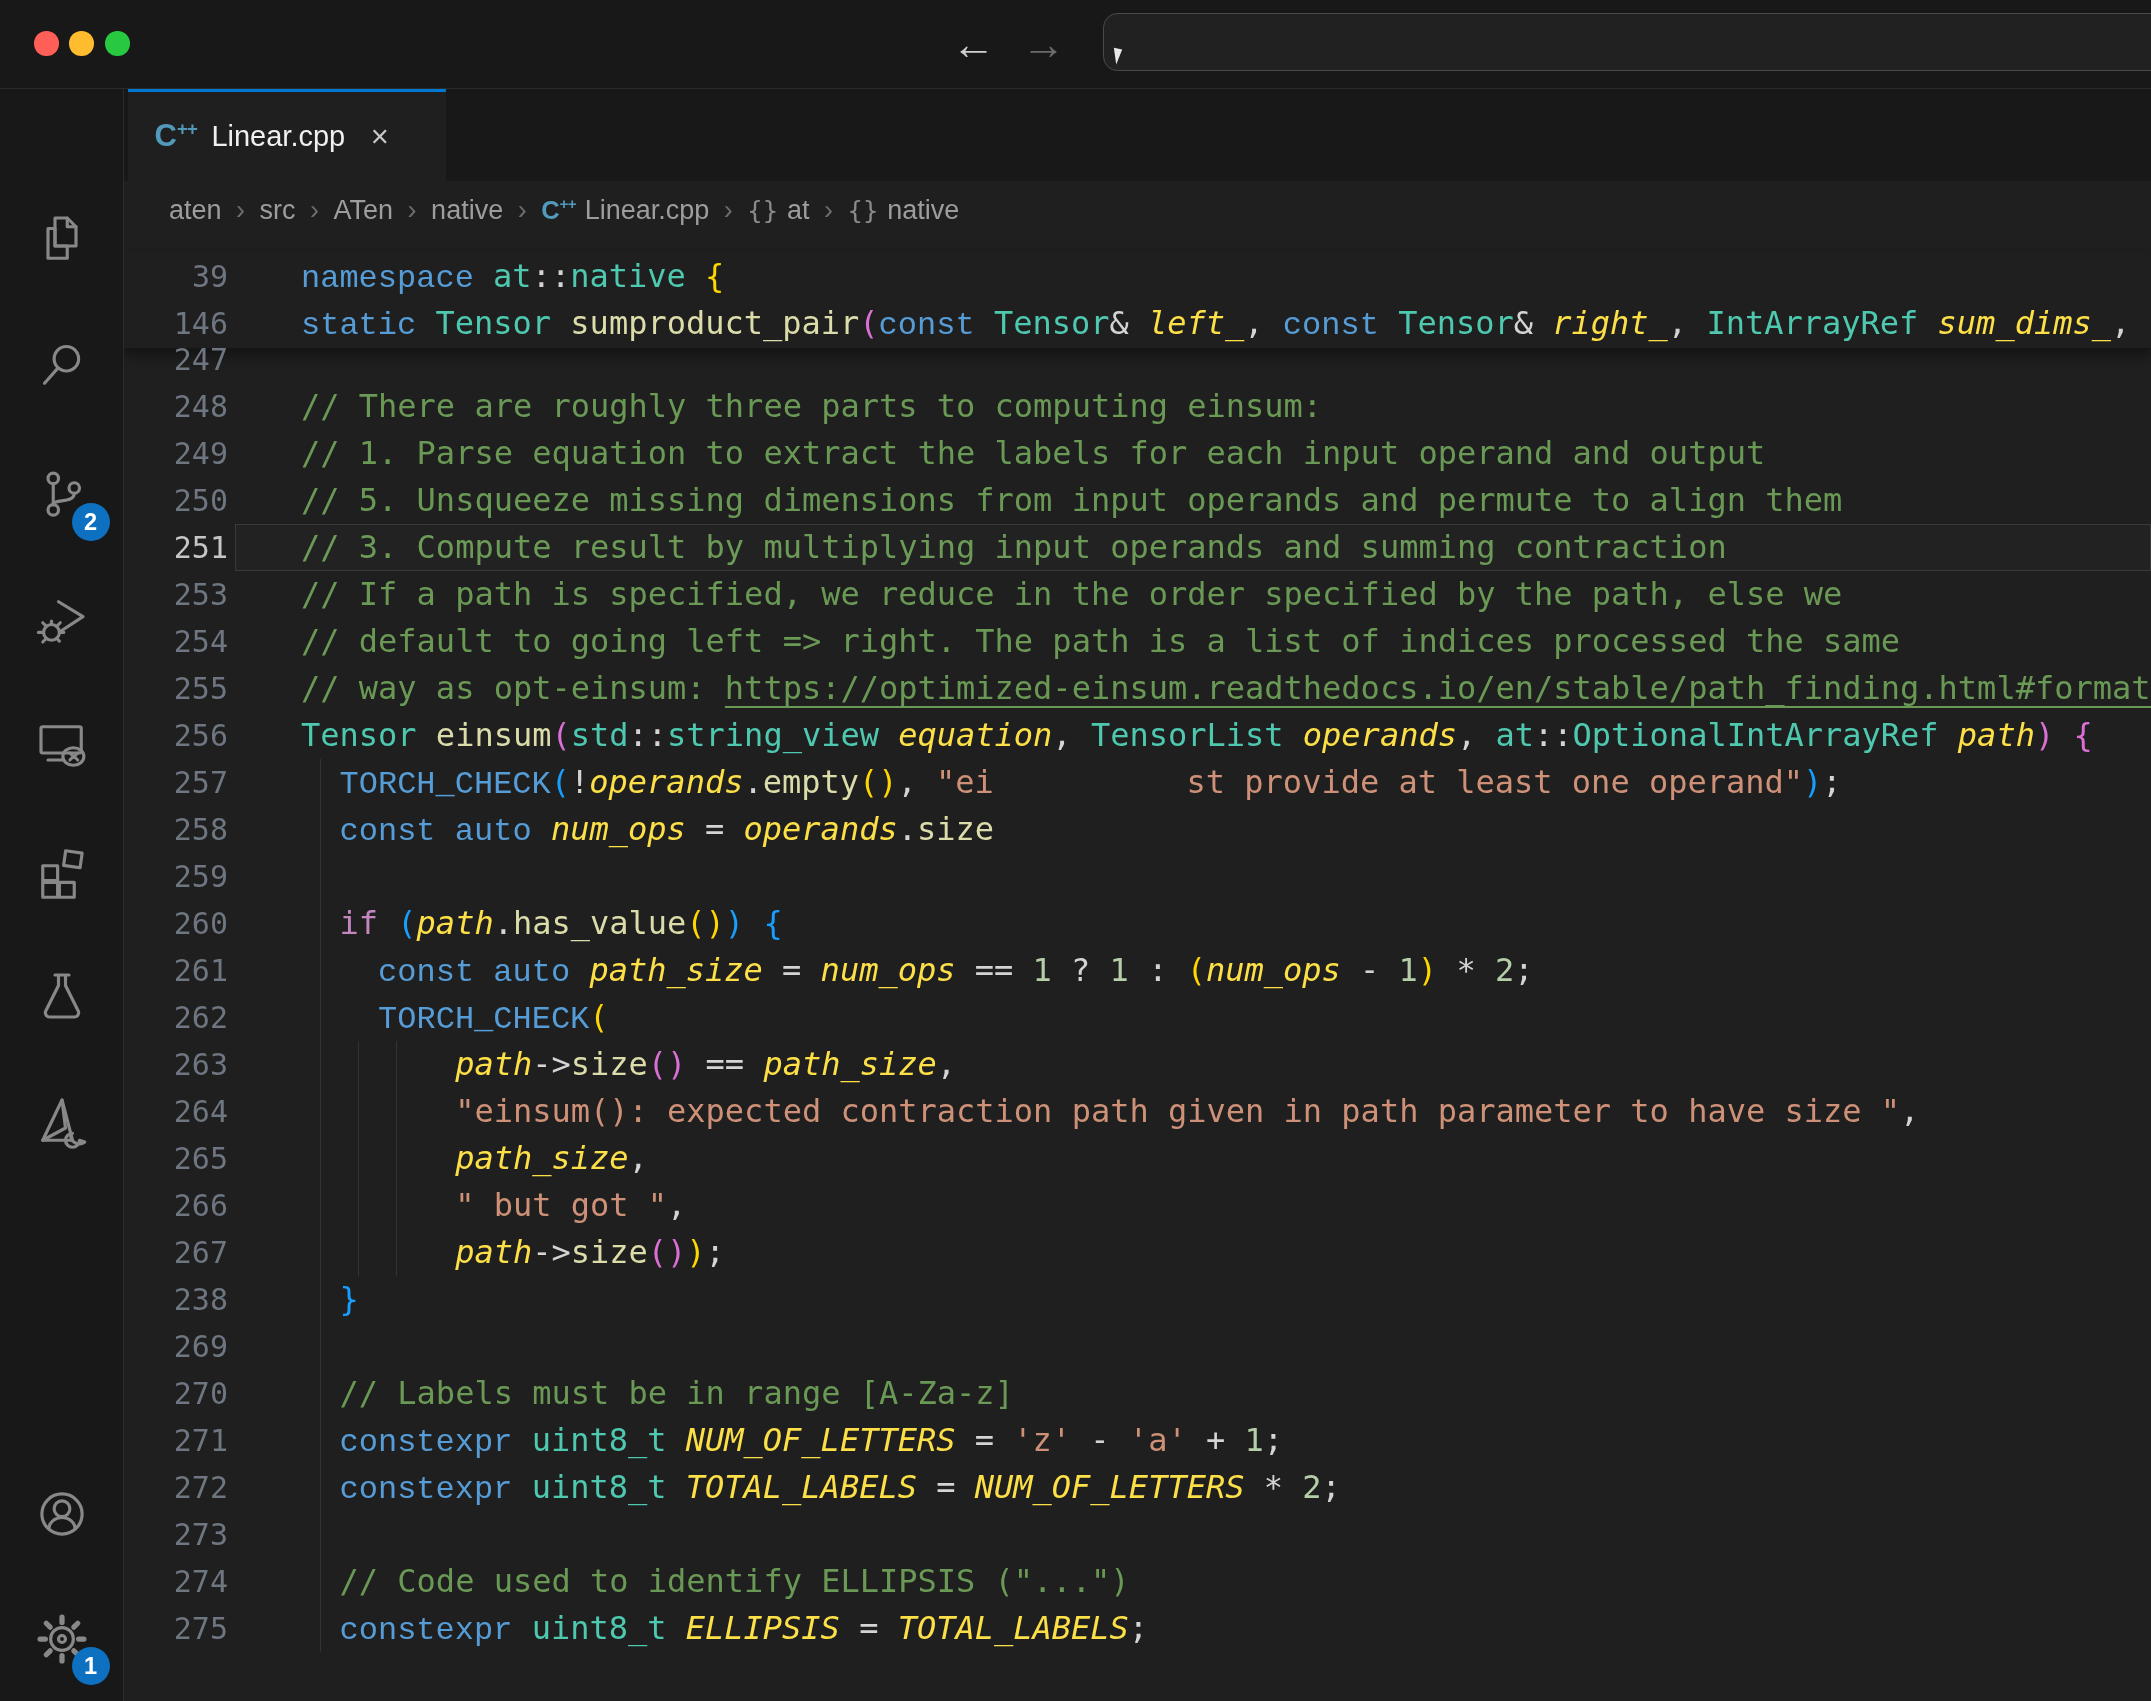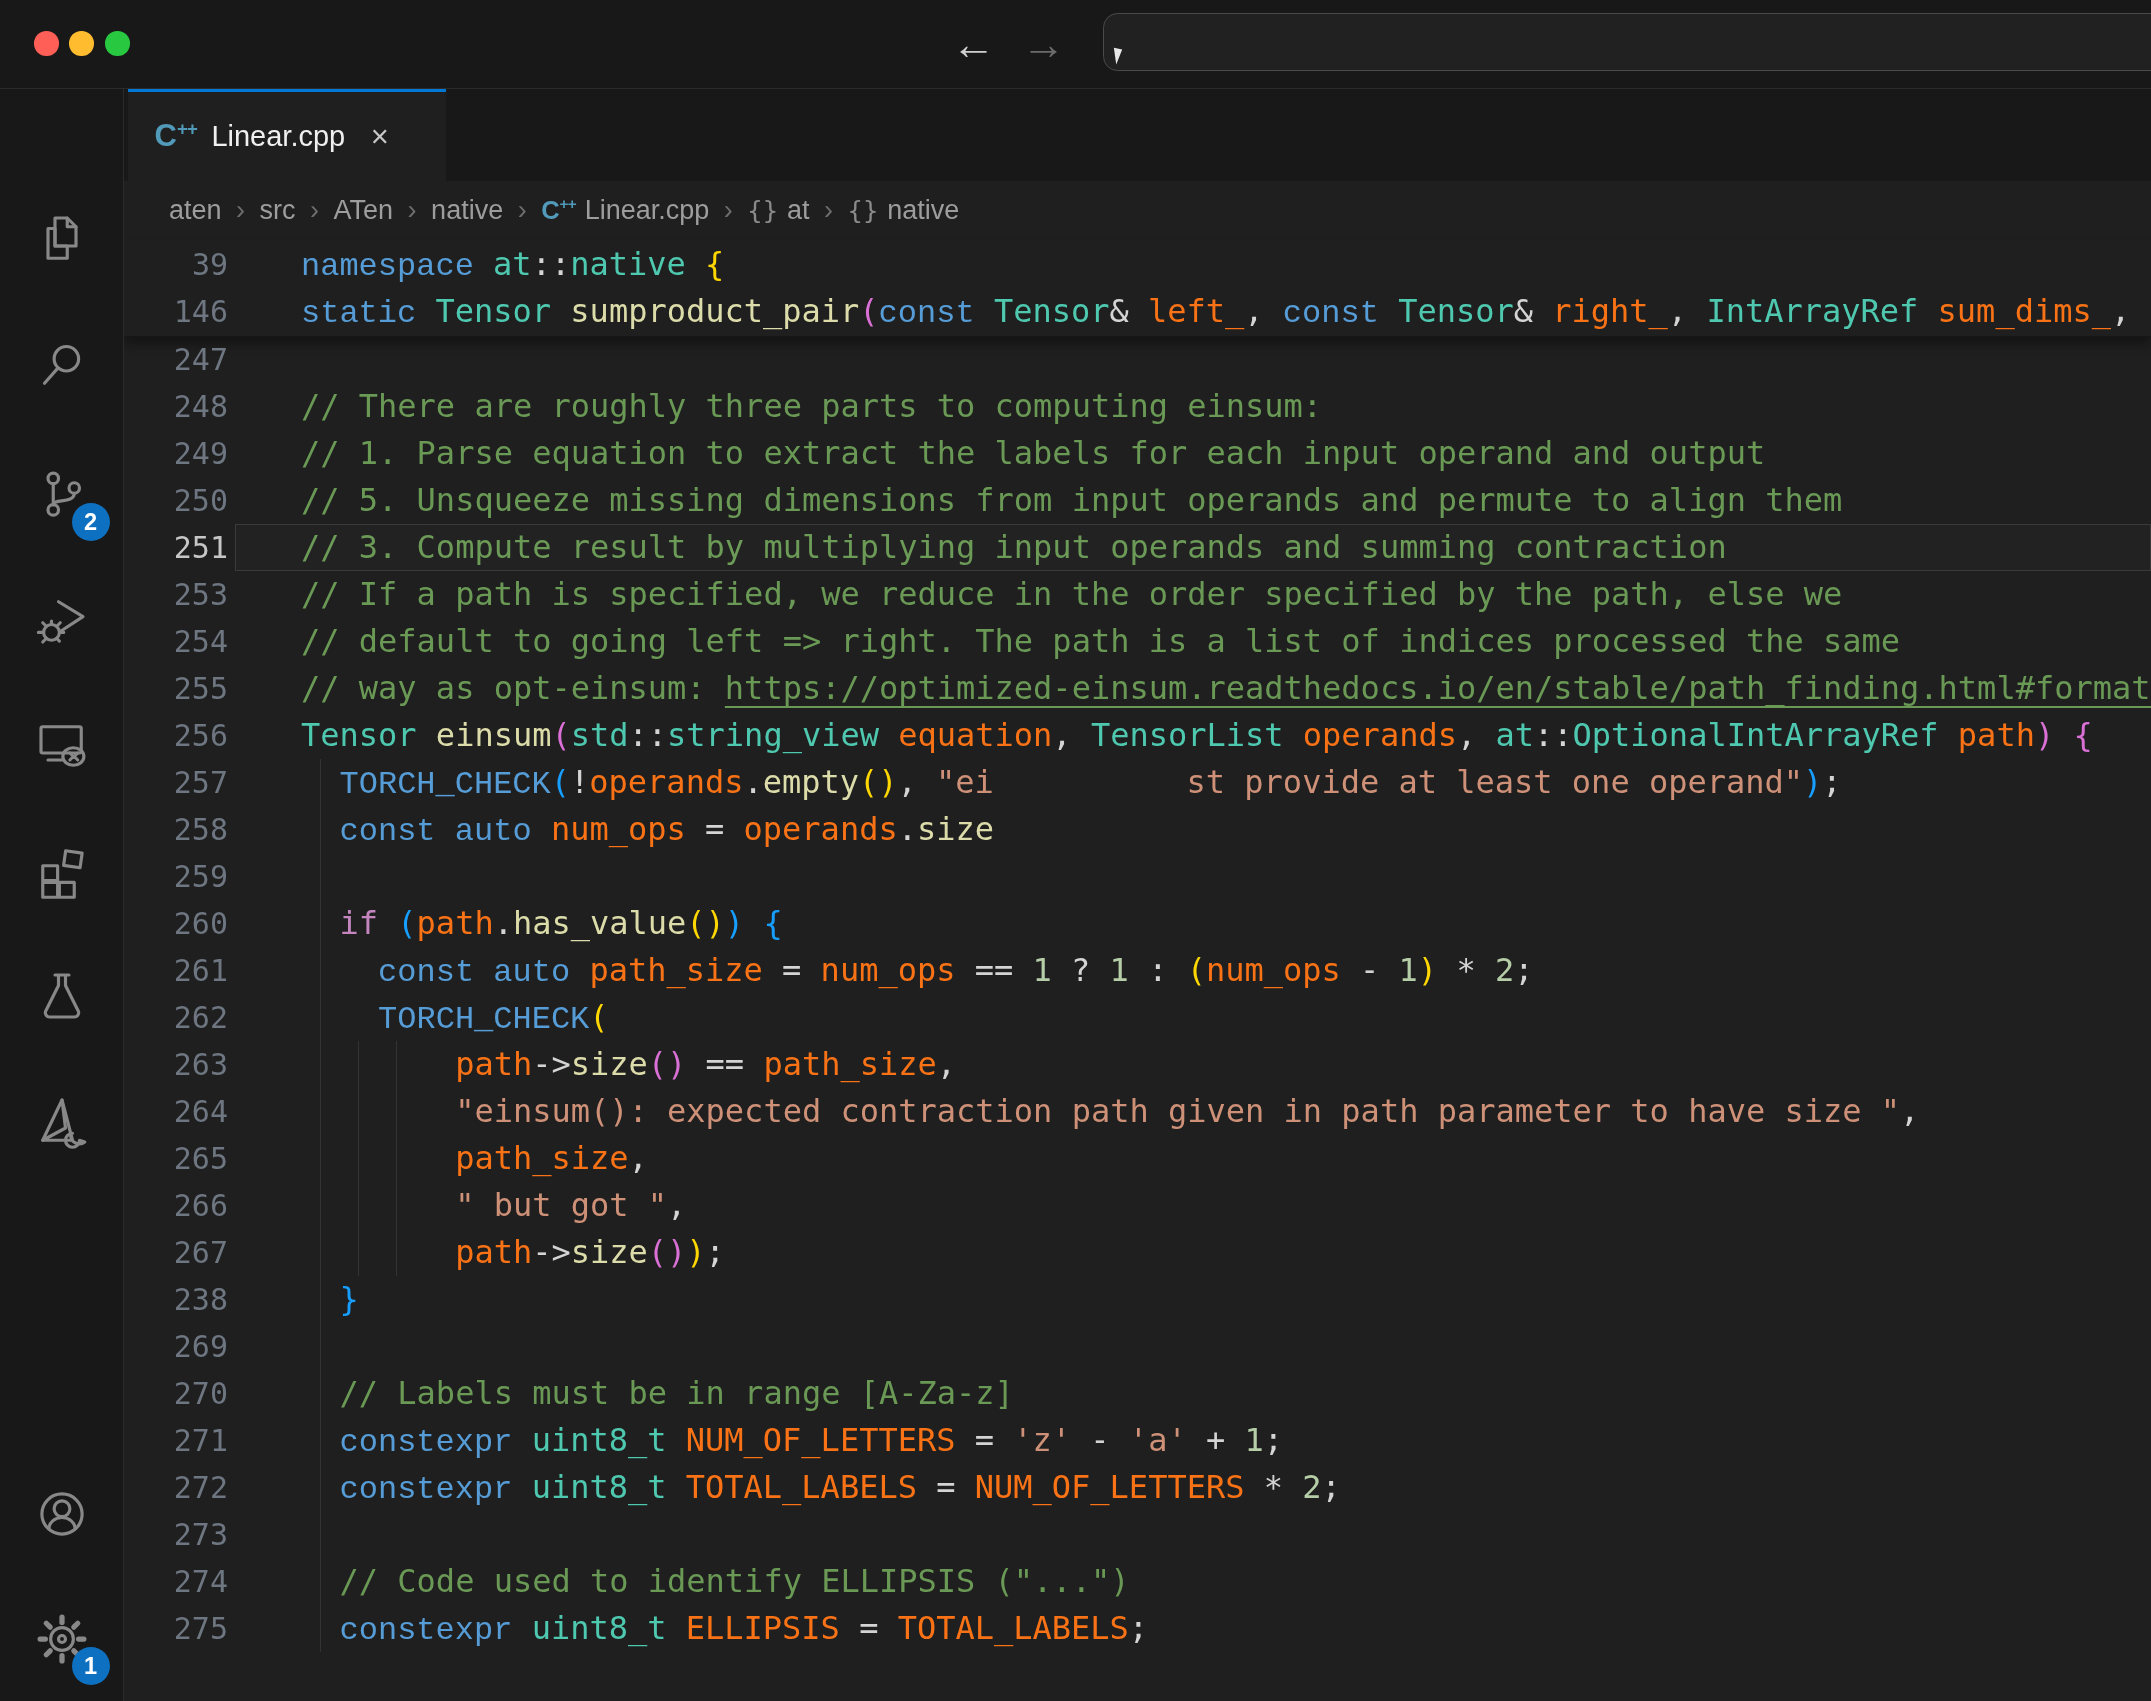--- a/index.html
+++ b/index.html
@@ -46,26 +46,26 @@
   .bc-cpp{font-size:25.5px;}
   
   .row{height:47px;line-height:47px;display:flex;white-space:pre;position:relative;
        font-family:"DejaVu Sans Mono",monospace;font-size:32px;}
   .ln{width:104px;text-align:right;color:#6e7681;font-size:30px;flex:none;}
   .row.cur .ln{color:#c6c6c6;}
   .codetext{position:relative;padding-left:73px;flex:1;overflow:hidden;}
   .guide{position:absolute;top:0;bottom:0;width:0.9px;background:#333333;}
   .curbox{position:absolute;left:111px;right:0;top:0;bottom:0;border:1.8px solid #3a3a3a;
           box-sizing:border-box;background:rgba(255,255,255,0.015);pointer-events:none;}
-  #sticky{position:absolute;left:0;top:60px;width:2027px;height:95px;background:#1f1f1f;
+  #sticky{position:absolute;left:0;top:72px;width:2027px;height:95px;background:#1f1f1f;
           border-bottom:1.8px solid #161616;box-shadow:0 7.3px 11px rgba(0,0,0,0.38);}
   #code-lines{position:absolute;left:0;top:155px;width:2027px;}
   
   .tk-kw{color:#569cd6;font-family:Liberation Mono, monospace;}  .tk-ctl{color:#c586c0;} .tk-type{color:#4ec9b0;}
-  .tk-fn{color:#dcdcaa;}  .tk-var{color:#f97316;} .tk-str{color:#ce9178;}
+  .tk-fn{color:#dcdcaa;}  .tk-var{color:#fde047;font-style:italic;} .tk-str{color:#ce9178;}
   .tk-num{color:#b5cea8;} .tk-op{color:#d4d4d4;}  .tk-pl{color:#d4d4d4;}
   .tk-cm{color:#6a9955;}  .tk-b1{color:#ffd700;}  .tk-b2{color:#da70d6;}
   .tk-b3{color:#179fff;}  .tk-hid{visibility:hidden;}
   .tk-lnk{color:#6a9955;text-decoration:underline;text-decoration-thickness:1.8px;text-underline-offset:7.3px;}
 </style>
 </head>
 <body>
 
 <div id="stage">
 

